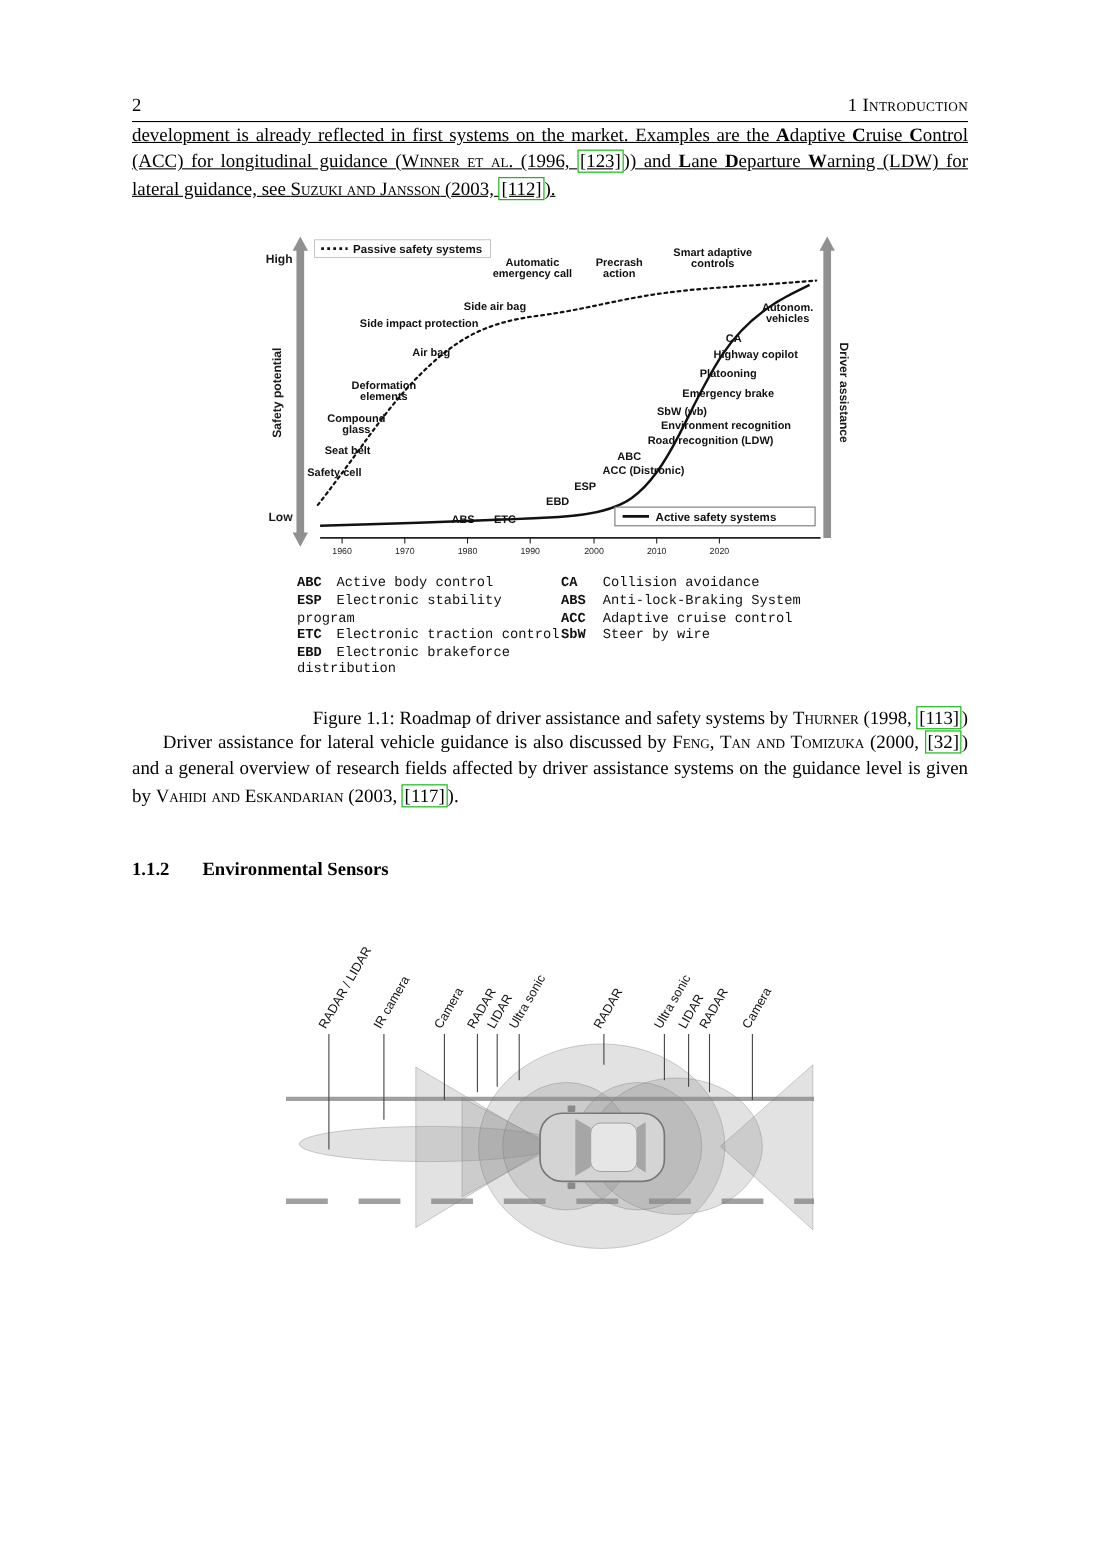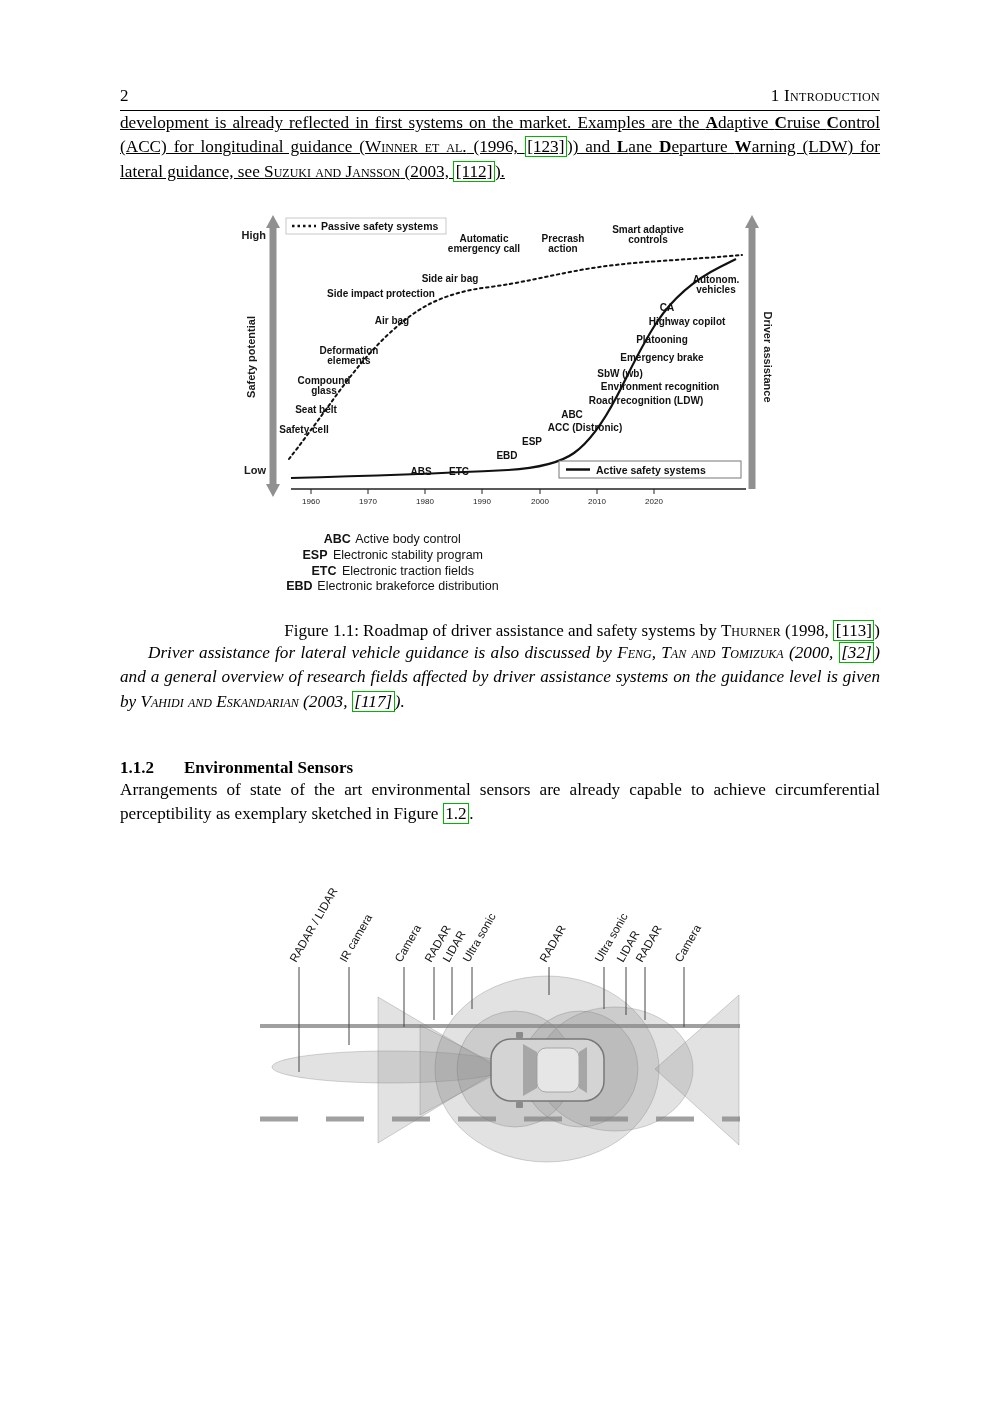--- a/index.html
+++ b/index.html
@@ -7,21 +7,21 @@
           font-family:"Liberation Serif", serif; color:#000; background:#fff; }
   .content { padding:0 120px; }
 
   .header { display:flex; justify-content:space-between; align-items:baseline;
             padding-top:86px; font-size:17px; }
   .smallcaps { font-variant:small-caps; letter-spacing:.3px; }
   .rule { border-top:1.6px solid #000; margin-top:4px; }
 
   p.body { font-size:17.2px; line-height:1.42; text-align:justify; margin:0; }
   .p1 { margin-top:36px;text-decoration:underline; }
-  .p2 { margin-top:32px; text-indent:28px;font-style:italic; }
+  .p2 { margin-top:32px; text-indent:28px; }
   .p3 { margin-top:14px; }
 
   .run-n {}
   .run-b { font-weight:bold; }
   .run-sc { font-variant:small-caps; }
   .run-ref { border:1.5px solid #00b400; padding:0 1.5px; }
 
   h2.section { margin:44px 0 0 0; font-size:17px; font-weight:bold; }
   .sec-title { margin-left:30px; }
 
@@ -31,22 +31,22 @@
   .caption { margin-top:26px; text-align:right; font-size:17px; }
   .caption2 { margin-top:10px; }
 
   
   svg text { font-family:"Liberation Sans", sans-serif; }
   .f1-axis { font-size:11px; font-weight:bold; fill:#1a1a1a; }
   .f1-lab  { font-size:10px; font-weight:bold; fill:#111; text-anchor:middle; }
   .f1-leg  { font-size:10.5px; font-weight:bold; fill:#111; }
   .f1-yr   { font-size:8px; fill:#222; text-anchor:middle; }
 
-  .fig1-key { width:544px; margin:16px auto 0; padding-left:42px; box-sizing:border-box;
-              display:flex; text-align:center; font-family:Liberation Sans, sans-serif;
+  .fig1-key { width:544px; margin:6px auto 0; padding-left:42px; box-sizing:border-box;
+              display:flex; text-align:left; font-family:Liberation Mono, monospace;
               font-size:12.5px; line-height:1.25; color:#111; }
   .kcol1 { width:240px; }
   .kcol2 { flex:1; }
   .abbr { display:inline-block; font-weight:bold; }
   .kcol1 .abbr { width:36px; }
   .kcol2 .abbr { width:38px; }
 
   
   .f2-lab { font-size:11.5px; fill:#111; }
   .f2-shape { fill:#8a8a8a; fill-opacity:.25; stroke:#777; stroke-opacity:.45; stroke-width:.7; }
@@ -151,35 +151,40 @@
           <text class="f1-lab" x="193" y="263">ABS</text>
           <text class="f1-lab" x="231" y="263">ETC</text>
         </g>
       </svg>
 
       
       <div class="fig1-key">
         <div class="kcol1">
           <div><span class="abbr">ABC</span><span>Active body control</span></div>
           <div><span class="abbr">ESP</span><span>Electronic stability program</span></div>
-          <div><span class="abbr">ETC</span><span>Electronic traction fields</span></div>
+          <div><span class="abbr">ETC</span><span>Electronic traction control</span></div>
           <div><span class="abbr">EBD</span><span>Electronic brakeforce distribution</span></div>
+        </div>
+        <div class="kcol2">
+          <div><span class="abbr">CA</span><span>Collision avoidance</span></div>
+          <div><span class="abbr">ABS</span><span>Anti-lock-Braking System</span></div>
+          <div><span class="abbr">ACC</span><span>Adaptive cruise control</span></div>
+          <div><span class="abbr">SbW</span><span>Steer by wire</span></div>
         </div>
       </div>
     </div>
 
     <div class="caption"><span class="run-n">Figure 1.1: Roadmap of driver assistance and safety systems by </span><span class="run-sc">Thurner</span><span class="run-n"> (1998, </span><span class="run-ref">[113]</span><span class="run-n">)</span></div>
 
     <p class="body p2"><span class="run-n">Driver assistance for lateral vehicle guidance is also discussed by </span><span class="run-sc">Feng, Tan and Tomizuka</span><span class="run-n"> (2000, </span><span class="run-ref">[32]</span><span class="run-n">) and a general overview of research fields affected by driver assistance systems on the guidance level is given by </span><span class="run-sc">Vahidi and Eskandarian</span><span class="run-n"> (2003, </span><span class="run-ref">[117]</span><span class="run-n">).</span></p>
 
     <h2 class="section">
       <span>1.1.2</span><span class="sec-title">Environmental Sensors</span>
     </h2>
 
-    <p class="body p3"><span class="run-n">Arrangements of state of the art environmental sensors are already capable to achieve circumferential perceptibility as exemplary sketched in Figure </span><span class="run-ref">1.2</span><span class="run-n">.</span></p>
 
     <div class="figure fig2-wrap">
       <svg width="480" height="330" viewBox="0 0 480 330">
 
         <g>
           <line x1="0" y1="179" x2="480" y2="179" stroke="#a0a0a0" stroke-width="4"></line>
           <line x1="0" y1="272" x2="480" y2="272" stroke="#a0a0a0" stroke-width="5" stroke-dasharray="38 28"></line>
         </g>
 
         <g>

